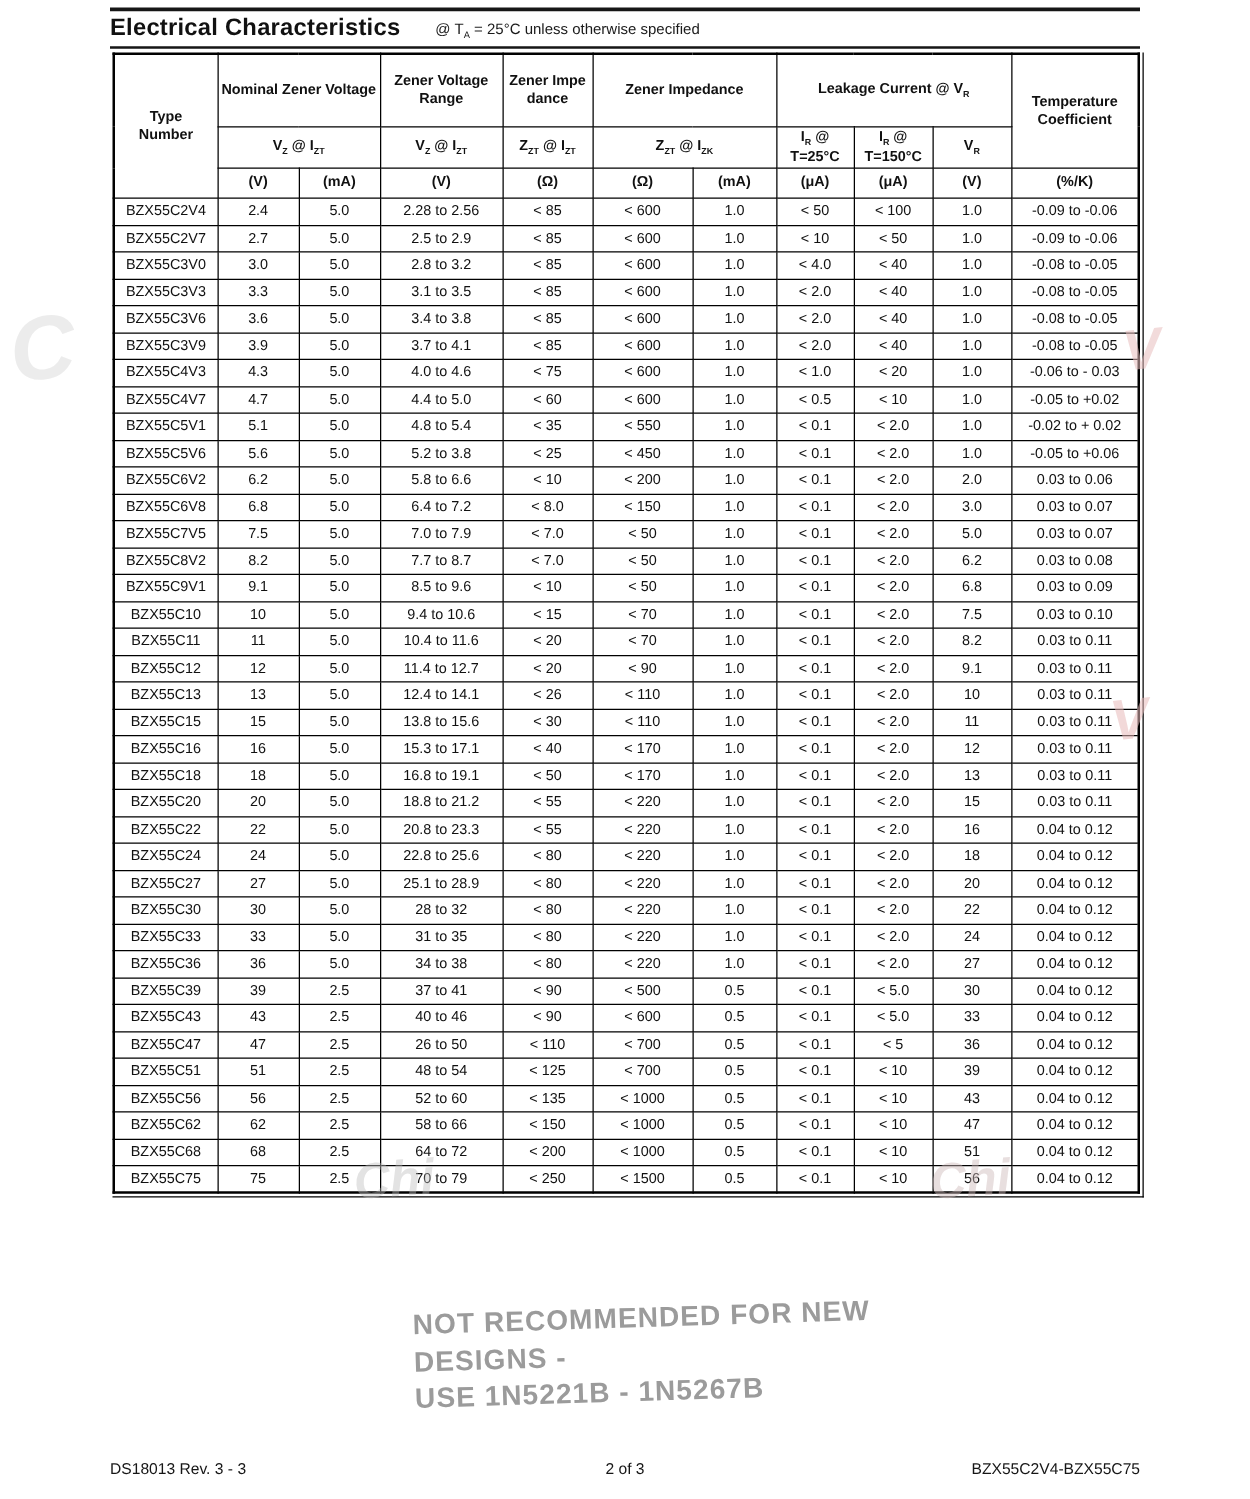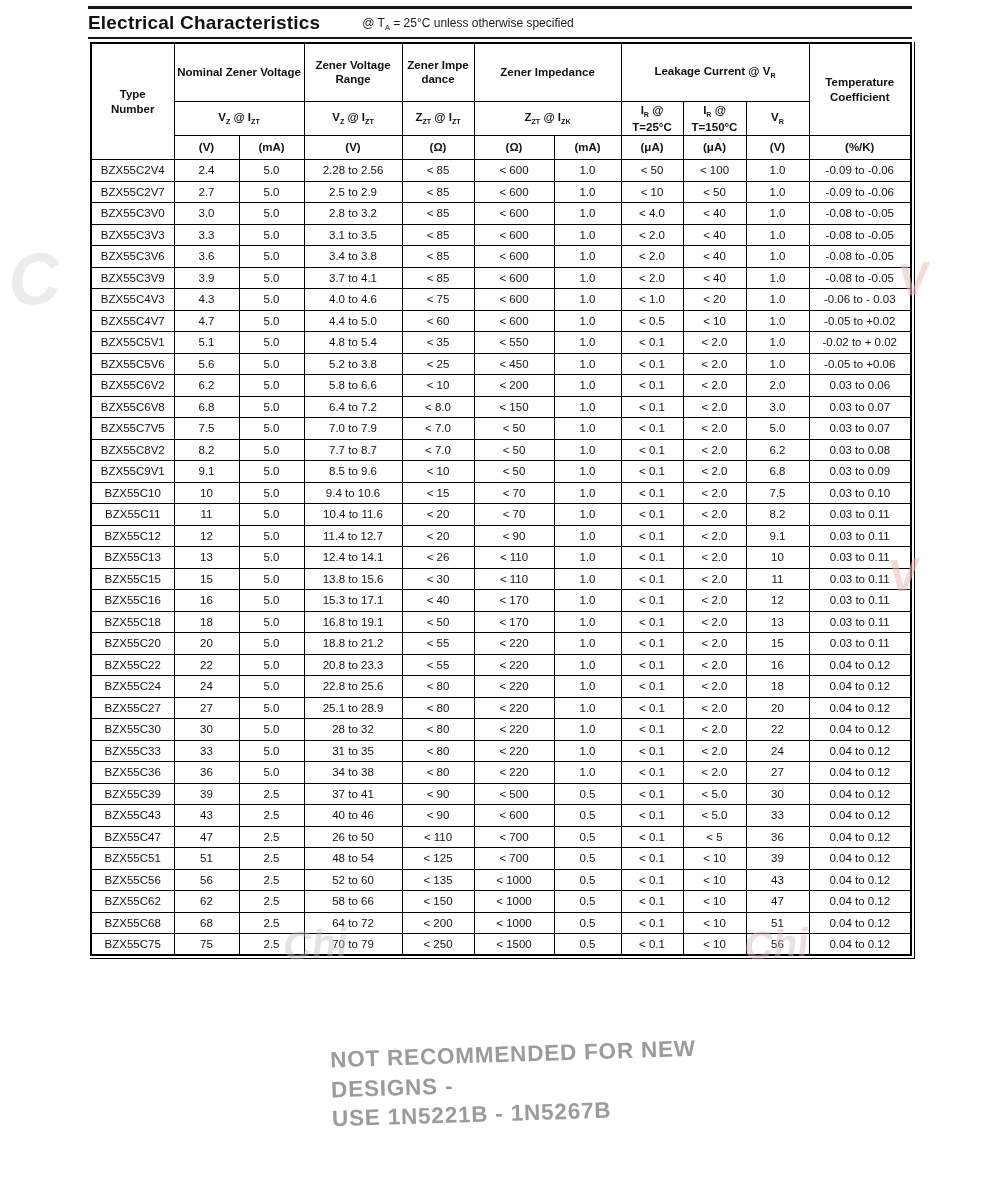--- a/index.html
+++ b/index.html
@@ -10,21 +10,21 @@
     background: #ffffff;
     font-family: "Liberation Sans", sans-serif;
     color: #111;
     overflow: hidden;
   }
 
   
   .title-block { position: absolute; left: 88px; top: 6px; width: 824px; }
   .rule-top    { height: 3px; background: #161616; }
   .rule-bottom { height: 2px; background: #161616; }
-  .title-line  { display: flex; align-items: center; gap: 14px; padding: 3px 0 3px 0; }
+  .title-line  { display: flex; align-items: center; padding: 3px 0 3px 0; }
   .page-title  { margin: 0; font-size: 19px; font-weight: bold; letter-spacing: 0.2px; }
   .title-cond  { font-size: 12px; color: #1a1a1a; white-space: nowrap; padding-top: 2px; margin-left: 28px; }
   sub { font-size: 0.62em; }
 
   
   .table-outer {
     position: absolute; left: 90px; top: 42px;
     border-right: 1px solid #000; border-bottom: 1px solid #000;
     padding: 0 2px 2px 0;
   }
@@ -629,14 +629,19 @@
     <div>NOT RECOMMENDED FOR NEW DESIGNS -</div>
     <div>USE 1N5221B - 1N5267B</div>
   </div>
 
   <span class="wm-frag wm1">C</span>
   <span class="wm-frag wm2">V</span>
   <span class="wm-frag wm3">V</span>
   <span class="wm-frag wm4">Chi</span>
   <span class="wm-frag wm5">Chi</span>
 
+  <footer class="footer">
+    <span class="f-left">DS18013 Rev. 3 - 3</span>
+    <span class="f-center">2 of 3</span>
+    <span class="f-right">BZX55C2V4-BZX55C75</span>
+  </footer>
 
 </div>
 
 </body></html>

